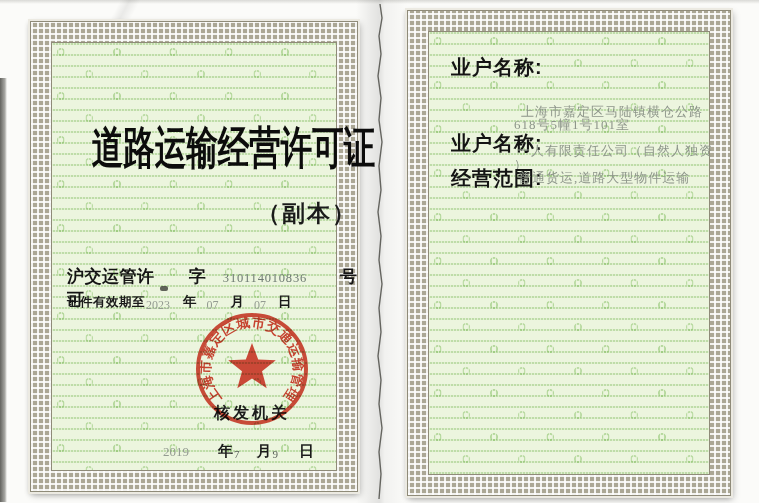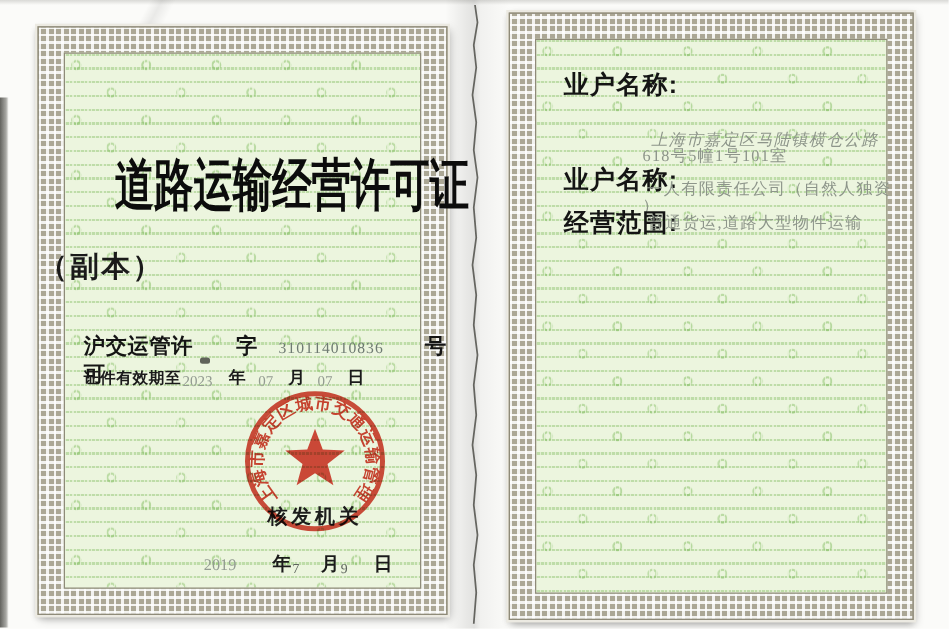--- a/index.html
+++ b/index.html
@@ -52,21 +52,21 @@
     letter-spacing:7px; text-indent:7px;
     font-family:"Liberation Serif", serif;
   }
   .big-title {
     position:absolute; top:96px; left:0; right:0; text-align:center;
     font-family:"Liberation Sans", sans-serif; font-weight:bold; color:#0c0c0c;
     font-size:45px; white-space:nowrap;
   }
   .big-title > span { display:inline-block; transform:scaleX(.70); transform-origin:center; }
   .subtitle {
-    position:absolute; top:176px; left:0; right:0; text-align:left;
+    position:absolute; top:176px; left:0; right:0; text-align:right;
     font-size:23px; color:#1a1a1a; font-weight:600; letter-spacing:2px;
     font-family:"Liberation Serif", serif;
   }
   .license-row {
     position:absolute; top:243px; left:36px; display:flex; align-items:baseline;
     font-family:"Liberation Sans", sans-serif; color:#141414;
   }
   .license-prefix { font-size:17px; font-weight:bold; letter-spacing:.5px; }
   .redaction-smudge { display:inline-block; width:9px; height:5px; background:#32322e;
     border-radius:2px; opacity:.75; margin-left:2px; align-self:center; }
@@ -114,21 +114,21 @@
     color:#141414; letter-spacing:1px; white-space:nowrap;
   }
   .field-value {
     font-family:"Liberation Serif", serif; font-size:13px; color:#8d958a;
     letter-spacing:1px; white-space:nowrap;
   }
   .owner-row { position:absolute; top:43px; left:43px; display:flex; align-items:flex-start; }
   .owner-row .field-value { margin-left:5px; margin-top:12px; font-size:13.5px; }
   .addr-label { position:absolute; top:84px; left:43px; }
   .addr-gap { display:inline-block; width:34px; }
-  .addr-line1 { position:absolute; top:92px;  left:113px;font-style:italic; }
+  .addr-line1 { position:absolute; top:92px;  left:113px; }
   .addr-line2 { position:absolute; top:105px; left:106px; }
   .nature-label { position:absolute; top:119px; left:43px; }
   .nature-line1 { position:absolute; top:131px; left:109px; }
   .nature-line2 { position:absolute; top:145px; left:106px; }
   .scope-label { position:absolute; top:154px; left:43px; }
   .scope-value { position:absolute; top:158px; left:110px; }
 
   
   .spine-svg { position:absolute; left:372px; top:2px; width:16px; height:499px; }
 </style>

